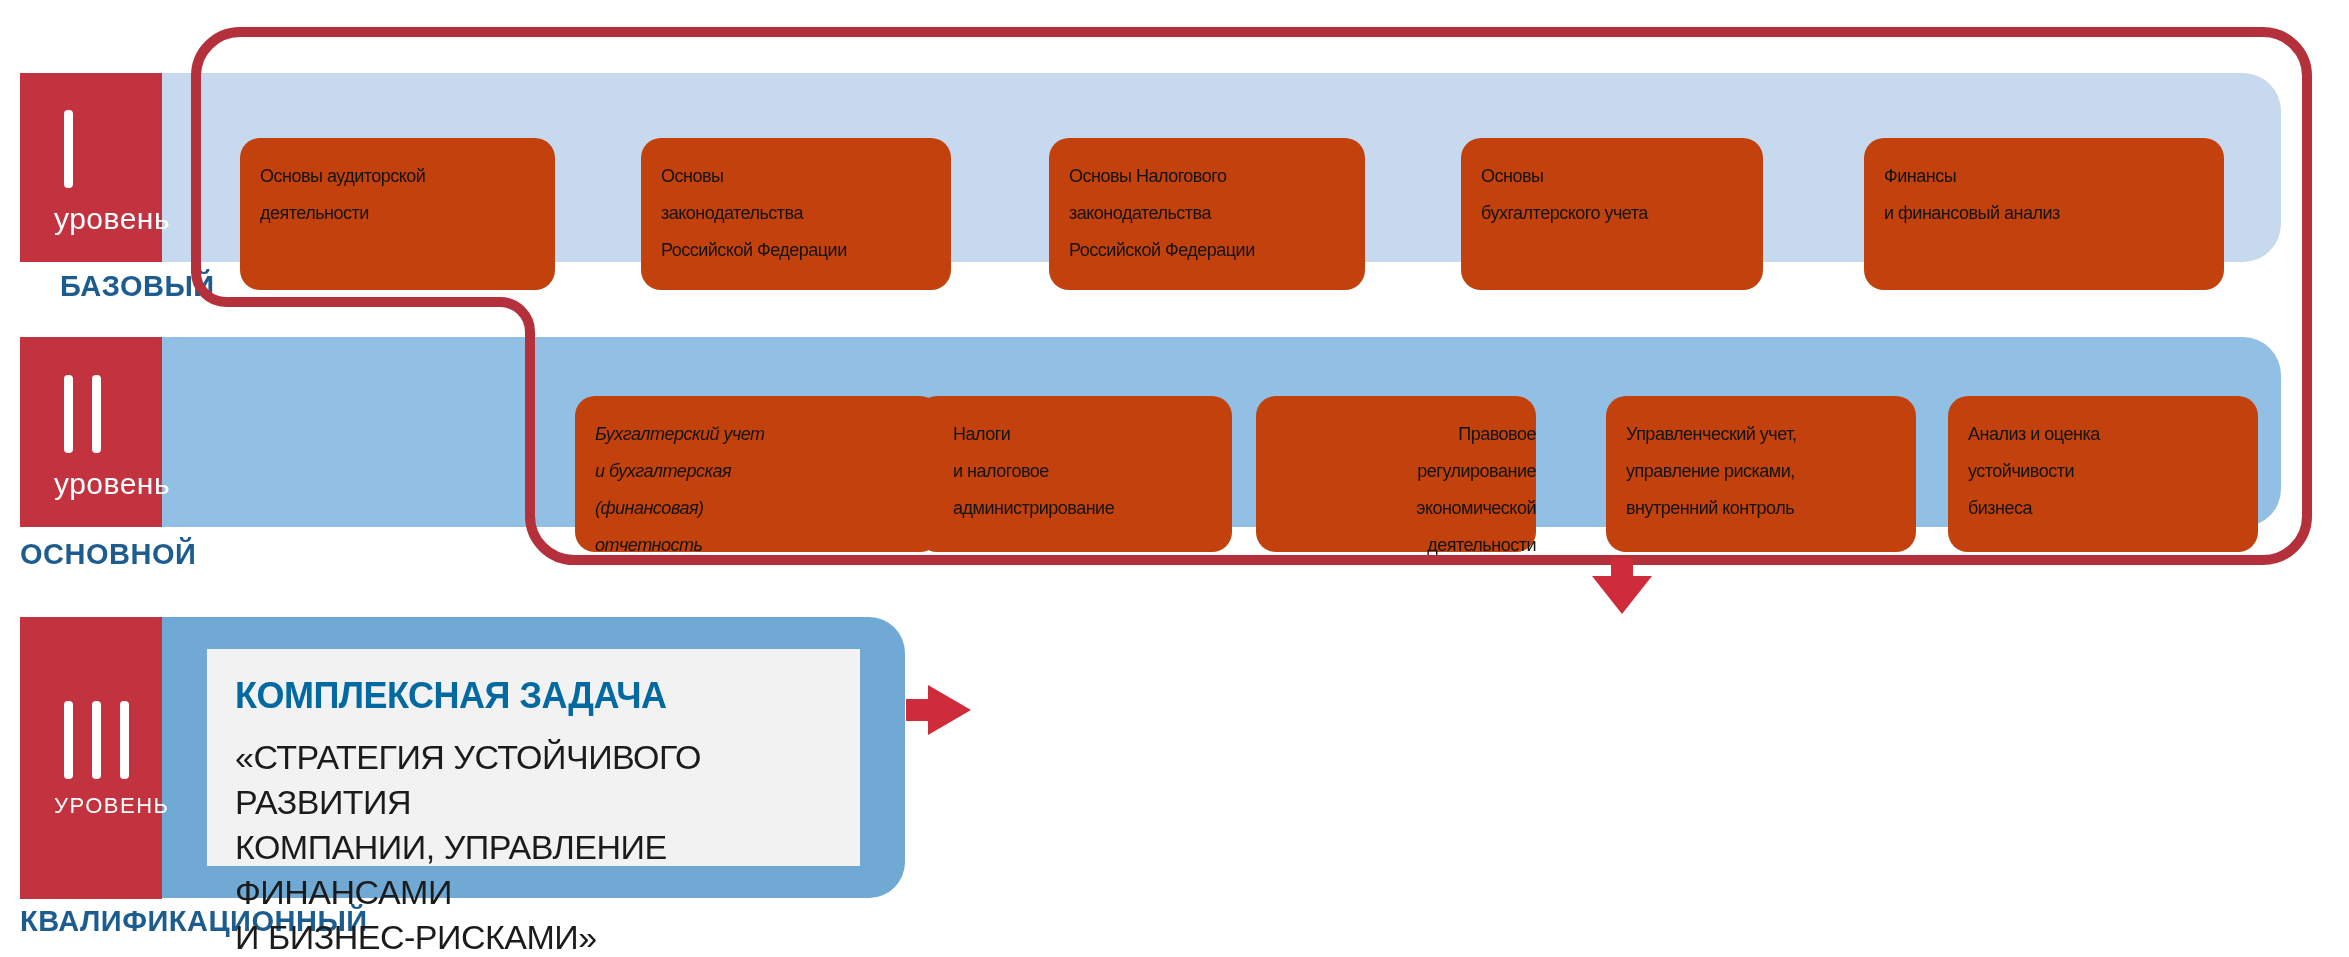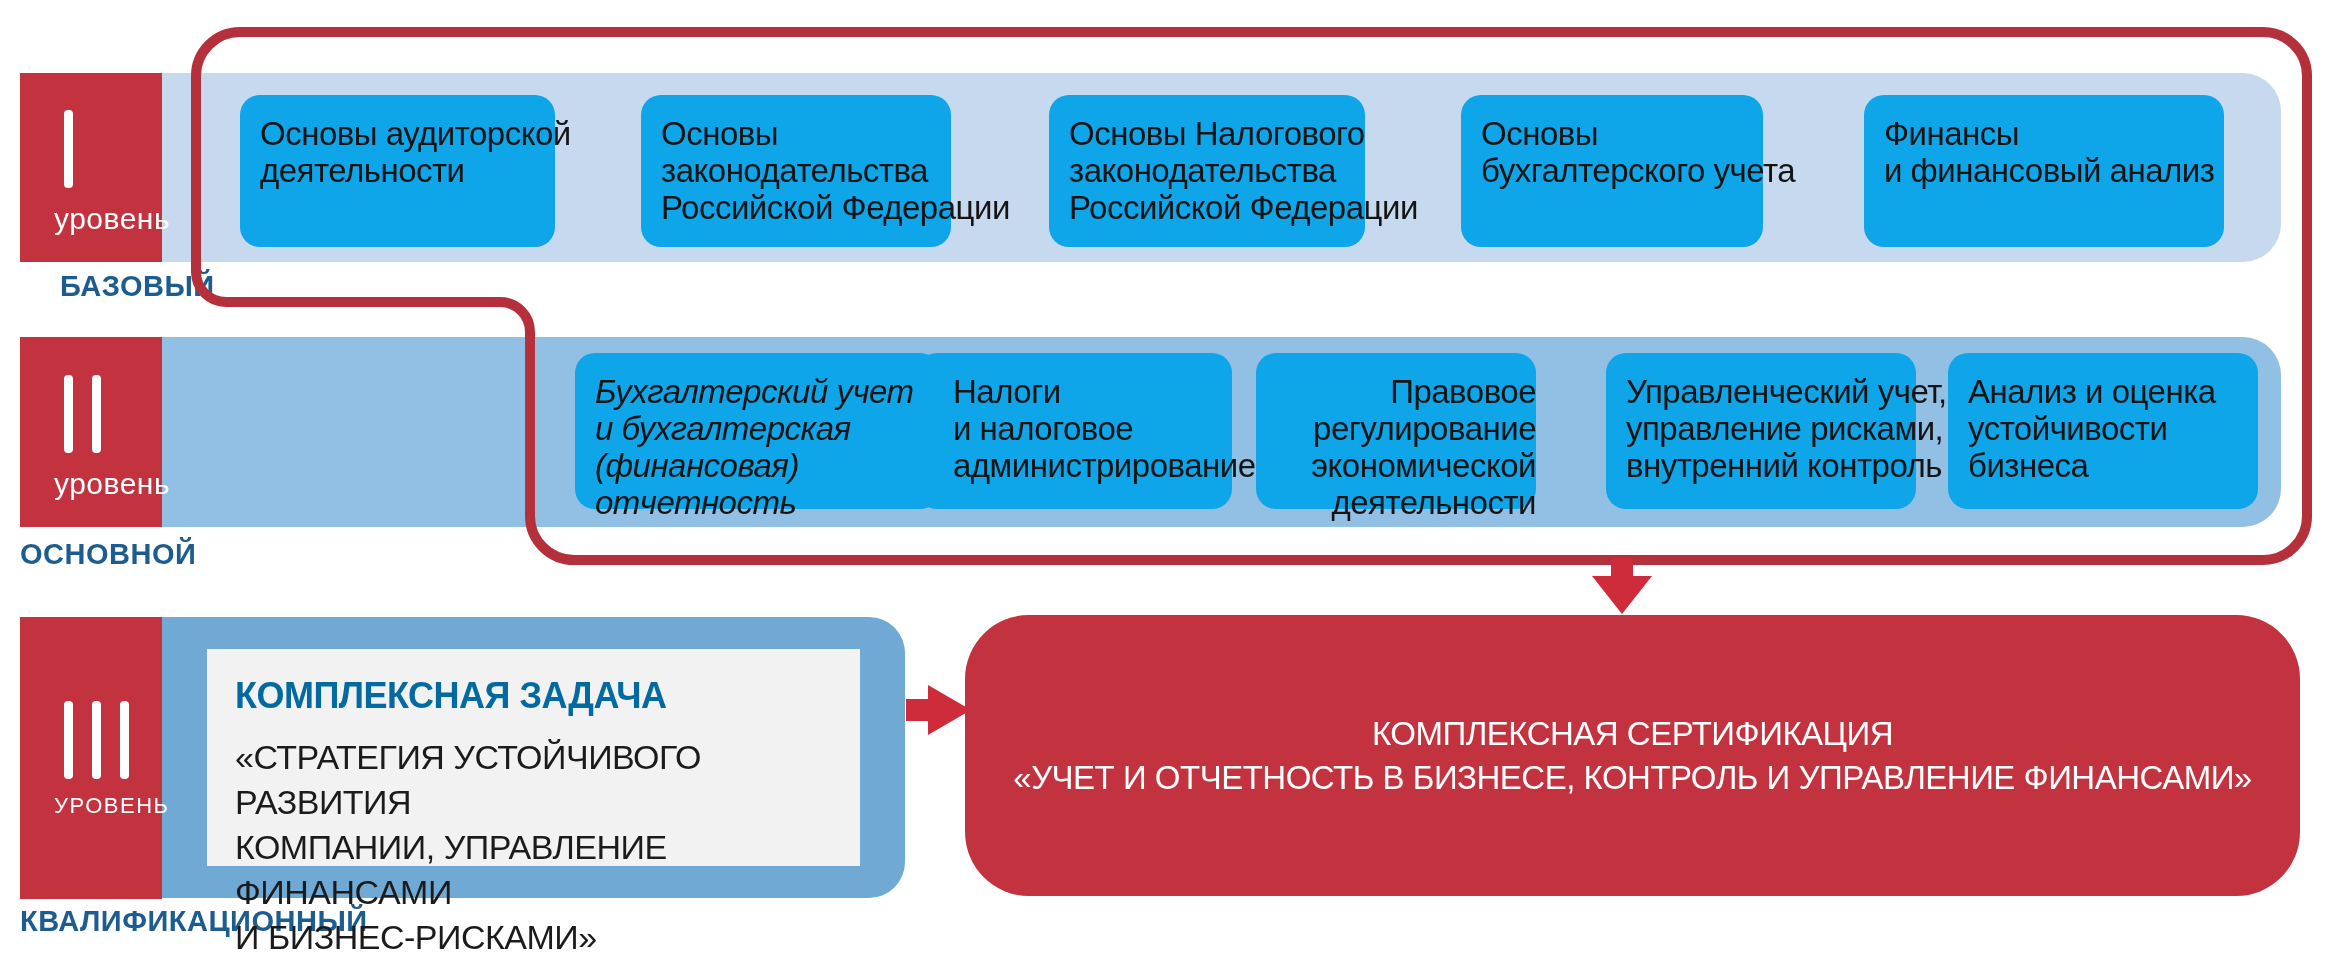--- a/index.html
+++ b/index.html
@@ -30,23 +30,23 @@
   .bars{display:flex;gap:19px;margin:0 0 14px 10px;}
   .bars i{display:block;width:9px;height:78px;background:#ffffff;border-radius:4px;}
   .lvl-word{color:#ffffff;font-size:30px;letter-spacing:0.5px;}
   .block.r3 .lvl-word{font-size:22px;letter-spacing:1.5px;}
   
   .band{position:absolute;left:162px;width:2119px;z-index:1;}
   .band.r1{top:73px;height:189px;background:var(--blue1);border-radius:0 38px 38px 0;}
   .band.r2{top:337px;height:190px;background:var(--blue2);border-radius:0 38px 38px 0;}
   
   .card{
-    position:absolute;background:#0ea5e9;border-radius:20px;box-sizing:border-box;
-    padding:20px 0 0 20px;font-size:33px;line-height:37px;letter-spacing:-0.5px;
-    color:var(--text-dark);white-space:pre;z-index:3;
+    position:absolute;background:#c2410c;border-radius:20px;box-sizing:border-box;
+    padding:20px 0 0 20px;font-size:18px;line-height:37px;letter-spacing:-0.5px;
+    color:var(--text-dark);white-space:pre;z-index:3;margin-top:43px;
   }
   .rowA .card{top:95px;height:152px;}
   .rowB .card{top:353px;height:156px;}
   .r1c1{left:240px;width:315px;}
   .r1c2{left:641px;width:310px;}
   .r1c3{left:1049px;width:316px;}
   .r1c4{left:1461px;width:302px;}
   .r1c5{left:1864px;width:360px;}
   .r2c1{left:575px;width:365px;font-style:italic;}
   .r2c2{left:917px;width:315px;padding-left:36px;}
@@ -149,24 +149,20 @@
         <i></i>
       </span>
     <span class="lvl-word">УРОВЕНЬ</span>
   </div>
   <div class="task-card">
     <div class="task-title">КОМПЛЕКСНАЯ ЗАДАЧА</div>
     <div class="task-body">«СТРАТЕГИЯ УСТОЙЧИВОГО РАЗВИТИЯ
 КОМПАНИИ, УПРАВЛЕНИЕ ФИНАНСАМИ
 И БИЗНЕС-РИСКАМИ»</div>
   </div>
-  <div class="cert-box">
-    <div class="cert-text">КОМПЛЕКСНАЯ СЕРТИФИКАЦИЯ
-«УЧЕТ И ОТЧЕТНОСТЬ В БИЗНЕСЕ, КОНТРОЛЬ И УПРАВЛЕНИЕ ФИНАНСАМИ»</div>
-  </div>
   <div class="stage-label lab3">КВАЛИФИКАЦИОННЫЙ</div>
 
   <svg class="overlay" width="2349" height="957" viewBox="0 0 2349 957">
     <path d="M 240 32 H 2263 A 44 44 0 0 1 2307 76 V 516 A 44 44 0 0 1 2263 560 H 574 A 44 44 0 0 1 530 516 V 332 A 30 30 0 0 0 500 302 H 226 A 30 30 0 0 1 196 272 V 76 A 44 44 0 0 1 240 32 Z" fill="none" stroke="#b4303b" stroke-width="10"></path>
     <polygon points="1611,558 1633,558 1633,576 1652,576 1622,614 1592,576 1611,576" fill="#ce2b3b"></polygon>
     <polygon points="906,699 928,699 928,685 971,710 928,735 928,721 906,721" fill="#ce2b3b"></polygon>
   </svg>
 </div>
 
 </body></html>

